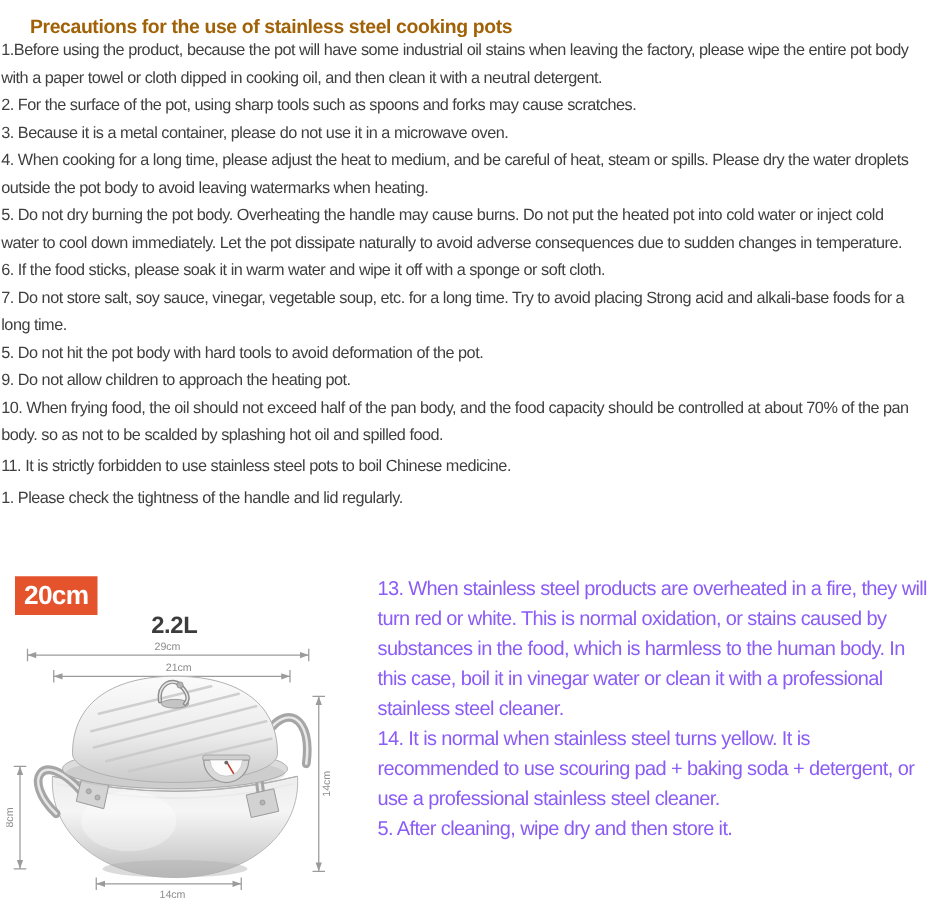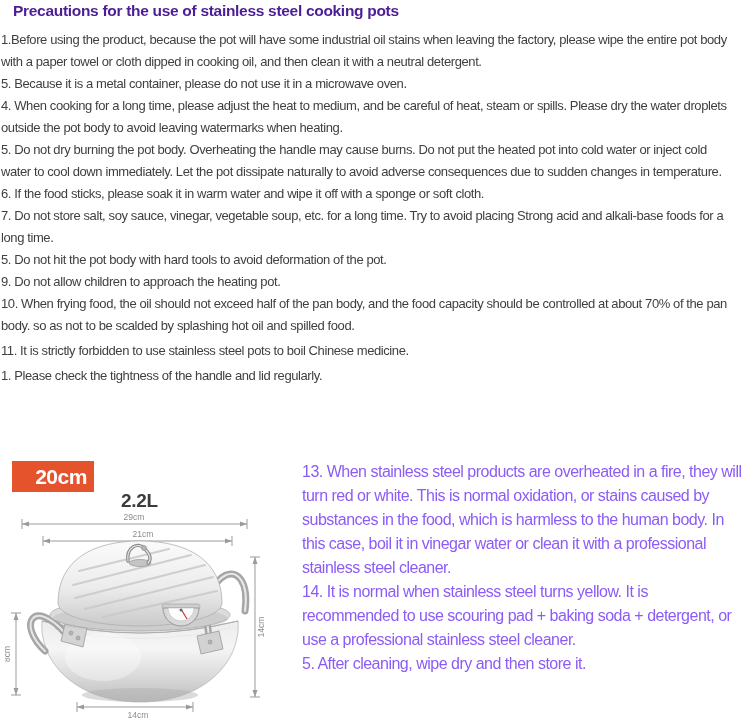--- a/index.html
+++ b/index.html
@@ -1,34 +1,34 @@
 <!DOCTYPE html>
 <html><head>
 <meta charset="utf-8">
 <style>
   html,body{margin:0;padding:0;background:#ffffff;}
   .page{
     position:relative;width:750px;height:720px;background:#ffffff;overflow:hidden;
     font-family:"Liberation Sans","DejaVu Sans",sans-serif;color:#414141;
   }
   .title{
-    position:absolute;left:13px;top:2px;margin:0;
-    font-size:15.5px;font-weight:700;color:#4c1d95;letter-spacing:-0.3px;
+    position:absolute;left:13px;top:2px;margin:11px;
+    font-size:15.5px;font-weight:700;color:#a16207;letter-spacing:-0.3px;
   }
   .precautions{
     position:absolute;left:1px;top:29px;width:734px;
     font-size:13px;line-height:22px;letter-spacing:-0.4px;color:#3f3f3f;
   }
   .precautions p{margin:0;}
   .precautions p.gap{margin-top:3px;}
   .bottom{position:absolute;left:0;top:440px;width:750px;height:280px;}
   .badge{
     position:absolute;left:12px;top:21px;width:66px;height:31px;
     background:#e5532d;color:#ffffff;font-size:21px;font-weight:700;
-    text-align:center;line-height:31px;letter-spacing:-0.5px;padding-left:16px;
+    text-align:center;line-height:31px;letter-spacing:-0.5px;
   }
   .capacity{
     position:absolute;left:121px;top:25px;
     font-size:19px;font-weight:700;color:#3c3c3c;letter-spacing:-0.3px;margin-top:25px;
   }
   .notes{
     position:absolute;left:302px;top:20px;width:446px;
     font-size:16px;line-height:24px;letter-spacing:-0.5px;color:#8b5cf6;
   }
   .notes p{margin:0;}
@@ -39,21 +39,22 @@
 </style>
 </head>
 <body>
 
 <div class="page">
 
   <h1 class="title">Precautions for the use of stainless steel cooking pots</h1>
 
   <div class="precautions">
     <p>1.Before using the product, because the pot will have some industrial oil stains when leaving the factory, please wipe the entire pot body with a paper towel or cloth dipped in cooking oil, and then clean it with a neutral detergent.</p>
-    <p>5. Because it is a metal container, please do not use it in a microwave oven.</p>
+    <p>2. For the surface of the pot, using sharp tools such as spoons and forks may cause scratches.</p>
+    <p>3. Because it is a metal container, please do not use it in a microwave oven.</p>
     <p>4. When cooking for a long time, please adjust the heat to medium, and be careful of heat, steam or spills. Please dry the water droplets outside the pot body to avoid leaving watermarks when heating.</p>
     <p>5. Do not dry burning the pot body. Overheating the handle may cause burns. Do not put the heated pot into cold water or inject cold water to cool down immediately. Let the pot dissipate naturally to avoid adverse consequences due to sudden changes in temperature.</p>
     <p>6. If the food sticks, please soak it in warm water and wipe it off with a sponge or soft cloth.</p>
     <p>7. Do not store salt, soy sauce, vinegar, vegetable soup, etc. for a long time. Try to avoid placing Strong acid and alkali-base foods for a long time.</p>
     <p>5. Do not hit the pot body with hard tools to avoid deformation of the pot.</p>
     <p>9. Do not allow children to approach the heating pot.</p>
     <p>10. When frying food, the oil should not exceed half of the pan body, and the food capacity should be controlled at about 70% of the pan body. so as not to be scalded by splashing hot oil and spilled food.</p>
     <p class="gap">11. It is strictly forbidden to use stainless steel pots to boil Chinese medicine.</p>
     <p class="gap">1. Please check the tightness of the handle and lid regularly.</p>
   </div>

